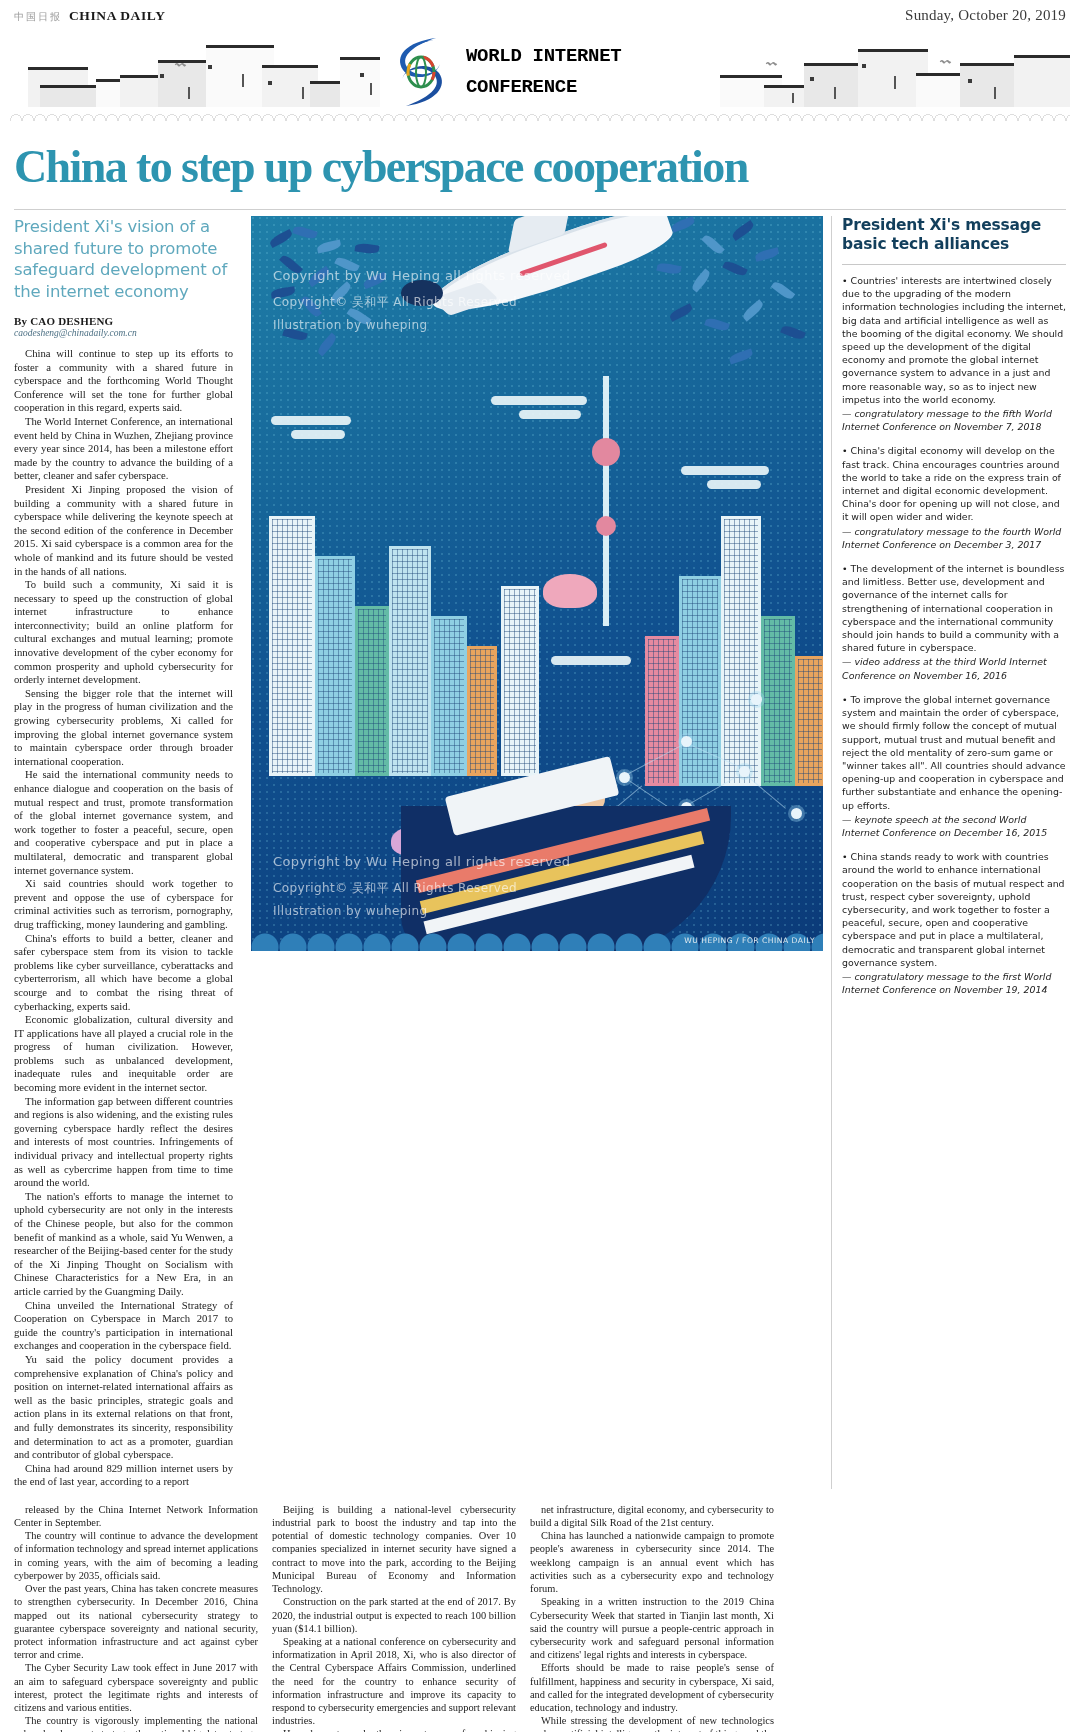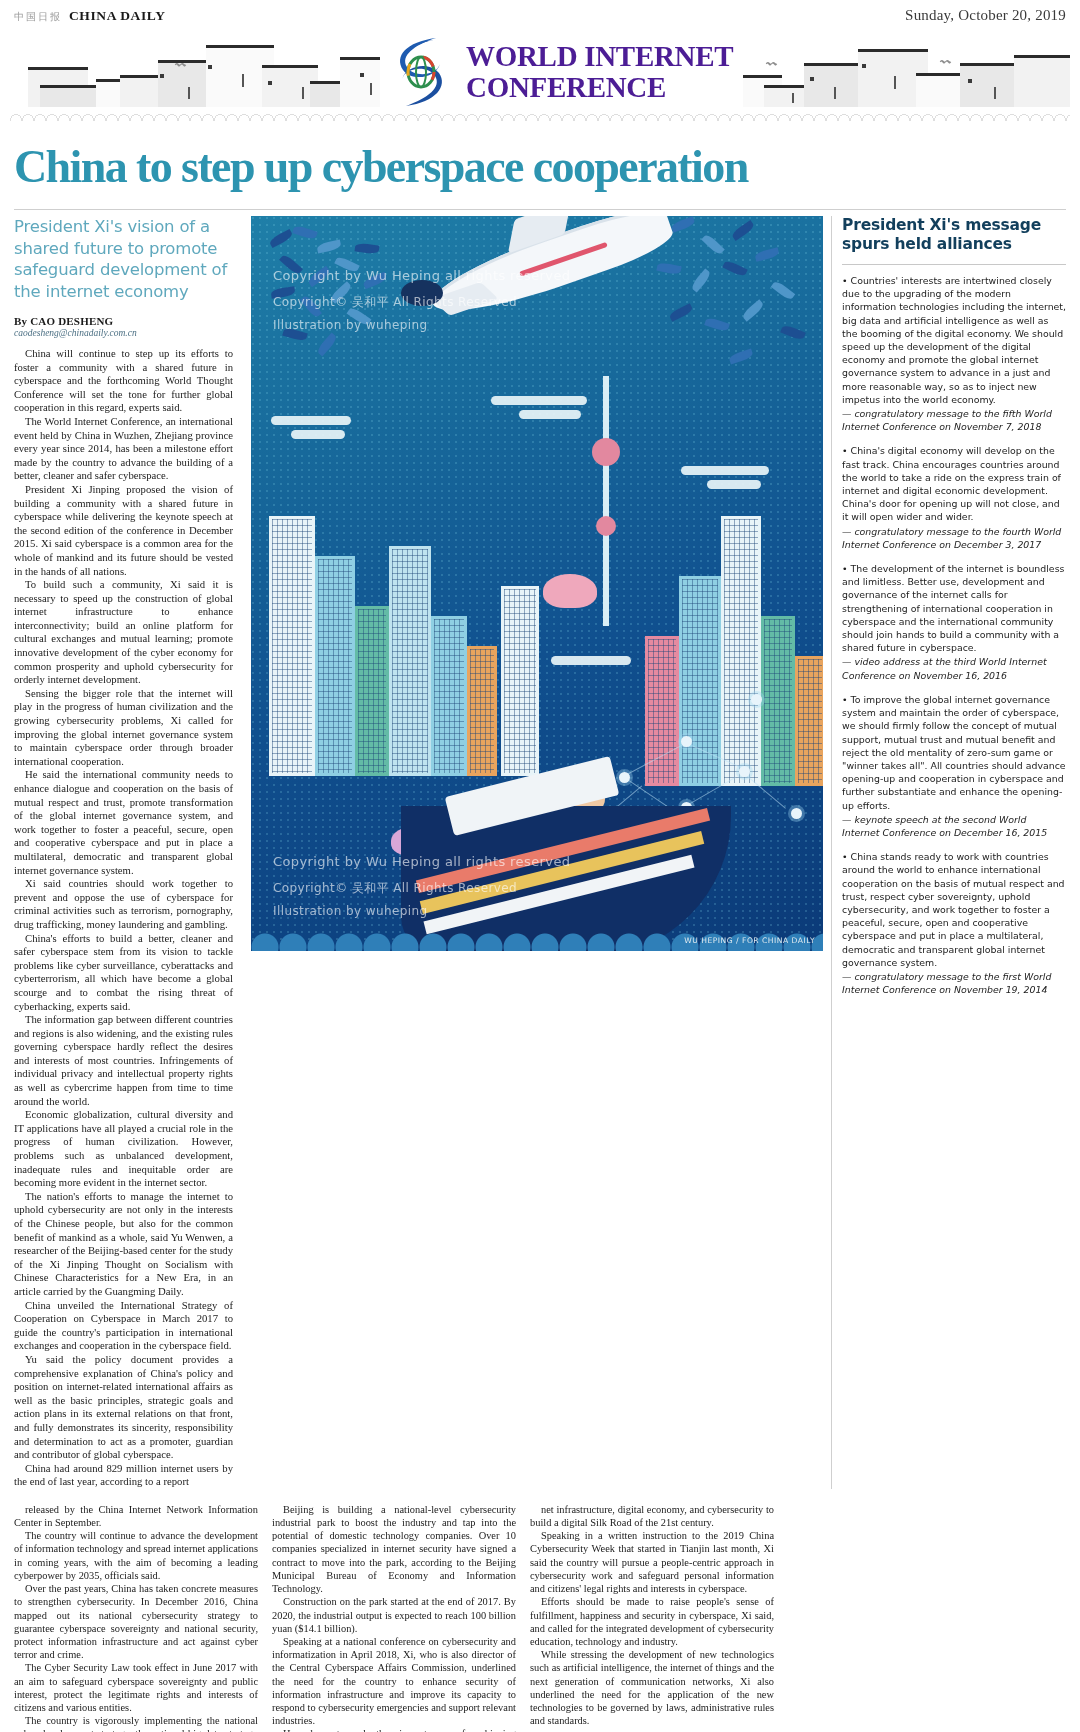--- a/index.html
+++ b/index.html
@@ -26,22 +26,22 @@
   .bld.g2 { background: #e8e8e8; }
   .bld.g3 { background: #fafafa; }
   .win { position: absolute; width: 2px; background: #555; }
   .dot { position: absolute; width: 4px; height: 4px; background: #3a3a3a; }
   .wave { position: absolute; bottom: 0; height: 13px; width: 100%;
     background-image: radial-gradient(circle at 6px 12px, transparent 5px, #d8d8d8 5px, #d8d8d8 6px, transparent 6px);
     background-size: 12px 13px; opacity: .85; }
   .bird { position: absolute; color: #8d8d8d; font-family:"DejaVu Sans",sans-serif; font-size: 11px; }
   .banner-center { position: absolute; left: 370px; top: 8px; display: flex; align-items: center; gap: 14px; z-index: 5;
     background: #fff; padding: 0 10px; }
-  .wic-title { font-family: Liberation Serif, serif; font-weight: bold; font-size: 29px; line-height: 31px;
-    color: #4c1d95; letter-spacing: -0.3px; }
+  .wic-title { font-family: Liberation Mono, monospace; font-weight: bold; font-size: 19px; line-height: 31px;
+    color: #000000; letter-spacing: -0.3px; }
 
   
   .headline { font-family: "Liberation Serif", serif; font-weight: bold; font-size: 46px; line-height: 68px;
     color: #2d94b0; letter-spacing: -1.6px; padding: 12px 4px 2px 4px; white-space: nowrap; }
   .rule-top { border-top: 1px solid #cfcfcf; margin: 6px 4px 0 4px; }
 
   
   .main { display: flex; margin-top: 6px; padding: 0 4px; }
   .col-left { width: 232px; padding-right: 10px; }
   .col-art { width: 596px; padding: 0 8px; position: relative; }
@@ -204,22 +204,22 @@
       <div class="byemail">caodesheng@chinadaily.com.cn</div>
       <div class="body-text">
           <p>China will continue to step up its efforts to foster a community with a shared future in cyberspace and the forthcoming World Thought Conference will set the tone for further global cooperation in this regard, experts said.</p>
           <p>The World Internet Conference, an international event held by China in Wuzhen, Zhejiang province every year since 2014, has been a milestone effort made by the country to advance the building of a better, cleaner and safer cyberspace.</p>
           <p>President Xi Jinping proposed the vision of building a community with a shared future in cyberspace while delivering the keynote speech at the second edition of the conference in December 2015. Xi said cyberspace is a common area for the whole of mankind and its future should be vested in the hands of all nations.</p>
           <p>To build such a community, Xi said it is necessary to speed up the construction of global internet infrastructure to enhance interconnectivity; build an online platform for cultural exchanges and mutual learning; promote innovative development of the cyber economy for common prosperity and uphold cybersecurity for orderly internet development.</p>
           <p>Sensing the bigger role that the internet will play in the progress of human civilization and the growing cybersecurity problems, Xi called for improving the global internet governance system to maintain cyberspace order through broader international cooperation.</p>
           <p>He said the international community needs to enhance dialogue and cooperation on the basis of mutual respect and trust, promote transformation of the global internet governance system, and work together to foster a peaceful, secure, open and cooperative cyberspace and put in place a multilateral, democratic and transparent global internet governance system.</p>
           <p>Xi said countries should work together to prevent and oppose the use of cyberspace for criminal activities such as terrorism, pornography, drug trafficking, money laundering and gambling.</p>
           <p>China's efforts to build a better, cleaner and safer cyberspace stem from its vision to tackle problems like cyber surveillance, cyberattacks and cyberterrorism, all which have become a global scourge and to combat the rising threat of cyberhacking, experts said.</p>
+          <p>Economic globalization, cultural diversity and IT applications have all played a crucial role in the progress of human civilization. However, problems such as unbalanced development, inadequate rules and inequitable order are becoming more evident in the internet sector.</p>
           <p>The information gap between different countries and regions is also widening, and the existing rules governing cyberspace hardly reflect the desires and interests of most countries. Infringements of individual privacy and intellectual property rights as well as cybercrime happen from time to time around the world.</p>
-          <p>Economic globalization, cultural diversity and IT applications have all played a crucial role in the progress of human civilization. However, problems such as unbalanced development, inadequate rules and inequitable order are becoming more evident in the internet sector.</p>
           <p>The nation's efforts to manage the internet to uphold cybersecurity are not only in the interests of the Chinese people, but also for the common benefit of mankind as a whole, said Yu Wenwen, a researcher of the Beijing-based center for the study of the Xi Jinping Thought on Socialism with Chinese Characteristics for a New Era, in an article carried by the Guangming Daily.</p>
           <p>China unveiled the International Strategy of Cooperation on Cyberspace in March 2017 to guide the country's participation in international exchanges and cooperation in the cyberspace field.</p>
           <p>Yu said the policy document provides a comprehensive explanation of China's policy and position on internet-related international affairs as well as the basic principles, strategic goals and action plans in its external relations on that front, and fully demonstrates its sincerity, responsibility and determination to act as a promoter, guardian and contributor of global cyberspace.</p>
           <p>China had around 829 million internet users by the end of last year, according to a report</p>
         </div>
     </div>
 
     <div class="col-art">
       <div class="art-frame">
         <div class="art-sky"></div>
@@ -358,21 +358,21 @@
         <div class="wmark" style="left:22px;top:102px;font-size:12px;">Illustration by wuheping</div>
         <div class="wmark" style="left:22px;top:638px;font-size:13px;">Copyright by Wu Heping all rights reserved</div>
         <div class="wmark" style="left:22px;top:664px;font-size:12px;">Copyright© 吴和平 All Rights Reserved</div>
         <div class="wmark" style="left:22px;top:688px;font-size:12px;">Illustration by wuheping</div>
 
         <div class="art-credit">WU HEPING / FOR CHINA DAILY</div>
       </div>
     </div>
 
     <div class="col-right">
-      <div class="sb-title">President Xi's message spurs held alliances</div>
+      <div class="sb-title">President Xi's message basic tech alliances</div>
       <div class="sb-rule"></div>
       <div>
           <div class="sb-item"><span>• Countries' interests are intertwined closely due to the upgrading of the modern information technologies including the internet, big data and artificial intelligence as well as the booming of the digital economy. We should speed up the development of the digital economy and promote the global internet governance system to advance in a just and more reasonable way, so as to inject new impetus into the world economy.</span><span class="sb-src">— congratulatory message to the fifth World Internet Conference on November 7, 2018</span></div>
           <div class="sb-item"><span>• China's digital economy will develop on the fast track. China encourages countries around the world to take a ride on the express train of internet and digital economic development. China's door for opening up will not close, and it will open wider and wider.</span><span class="sb-src">— congratulatory message to the fourth World Internet Conference on December 3, 2017</span></div>
           <div class="sb-item"><span>• The development of the internet is boundless and limitless. Better use, development and governance of the internet calls for strengthening of international cooperation in cyberspace and the international community should join hands to build a community with a shared future in cyberspace.</span><span class="sb-src">— video address at the third World Internet Conference on November 16, 2016</span></div>
           <div class="sb-item"><span>• To improve the global internet governance system and maintain the order of cyberspace, we should firmly follow the concept of mutual support, mutual trust and mutual benefit and reject the old mentality of zero-sum game or "winner takes all". All countries should advance opening-up and cooperation in cyberspace and further substantiate and enhance the opening-up efforts.</span><span class="sb-src">— keynote speech at the second World Internet Conference on December 16, 2015</span></div>
           <div class="sb-item"><span>• China stands ready to work with countries around the world to enhance international cooperation on the basis of mutual respect and trust, respect cyber sovereignty, uphold cybersecurity, and work together to foster a peaceful, secure, open and cooperative cyberspace and put in place a multilateral, democratic and transparent global internet governance system.</span><span class="sb-src">— congratulatory message to the first World Internet Conference on November 19, 2014</span></div>
         </div>
     </div>
   </div>
@@ -386,20 +386,21 @@
         <p>The country is vigorously implementing the national cyber development strategy, the national big data strategy and the "Internet Plus" action plan. It is also striving to develop an uplifting cyberculture, open up more space for the cyber economy, and promote the integration of internet development with economic and social progress.</p>
       </div>
     <div class="lcol">
         <p>Beijing is building a national-level cybersecurity industrial park to boost the industry and tap into the potential of domestic technology companies. Over 10 companies specialized in internet security have signed a contract to move into the park, according to the Beijing Municipal Bureau of Economy and Information Technology.</p>
         <p>Construction on the park started at the end of 2017. By 2020, the industrial output is expected to reach 100 billion yuan ($14.1 billion).</p>
         <p>Speaking at a national conference on cybersecurity and informatization in April 2018, Xi, who is also director of the Central Cyberspace Affairs Commission, underlined the need for the country to enhance security of information infrastructure and improve its capacity to respond to cybersecurity emergencies and support relevant industries.</p>
         <p>He also stressed the importance of achieving breakthroughs in core information technologies, and said cybersecurity and informatization development will propel China's efforts to develop a modernized economy and achieve high-quality development.</p>
       </div>
     <div class="lcol">
         <p>net infrastructure, digital economy, and cybersecurity to build a digital Silk Road of the 21st century.</p>
+        <p>China has launched a nationwide campaign to promote people's awareness in cybersecurity since 2014. The weeklong campaign is an annual event which has activities such as a cybersecurity expo and technology forum.</p>
         <p>Speaking in a written instruction to the 2019 China Cybersecurity Week that started in Tianjin last month, Xi said the country will pursue a people-centric approach in cybersecurity work and safeguard personal information and citizens' legal rights and interests in cyberspace.</p>
         <p>Efforts should be made to raise people's sense of fulfillment, happiness and security in cyberspace, Xi said, and called for the integrated development of cybersecurity education, technology and industry.</p>
         <p>While stressing the development of new technologics such as artificial intelligence, the internet of things and the next generation of communication networks, Xi also underlined the need for the application of the new technologies to be governed by laws, administrative rules and standards.</p>
       </div>
     <div class="lcol" style="width:238px;"></div>
   </div>
 
 </div>
 
 </body></html>

